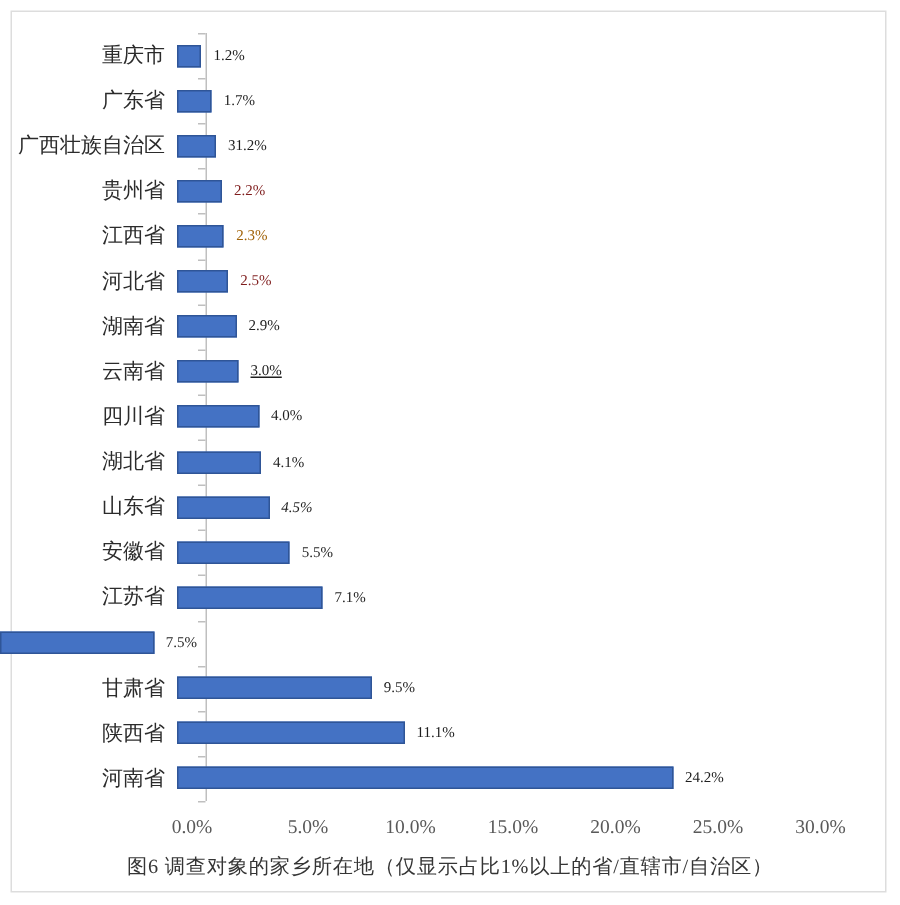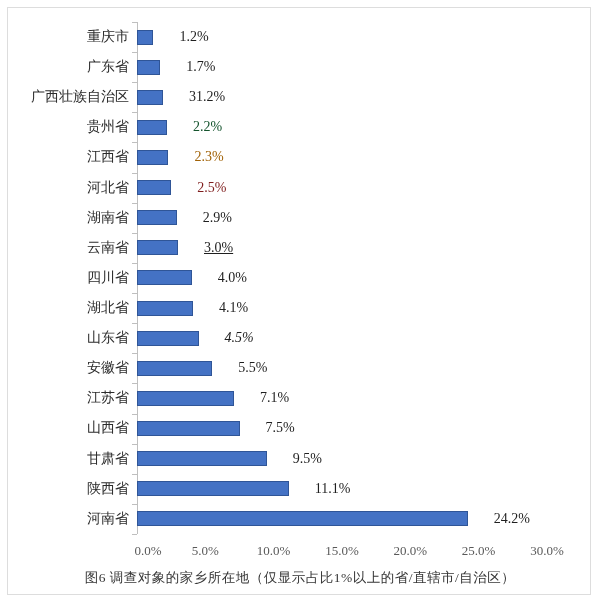--- a/index.html
+++ b/index.html
@@ -27,21 +27,21 @@
     left: 0;
     top: 22px;
     width: 600px;
   }
   .row {
     display: flex;
     align-items: center;
     height: 30.12px;
   }
   .cat {
-    width: 137px;
+    width: 118px;
     box-sizing: border-box;
     padding-right: 8px;
     text-align: right;
     font-size: 14px;
     color: #2b2b2b;
     white-space: nowrap;
     flex: 0 0 auto;
   }
   .barzone {
     position: relative;
@@ -51,22 +51,22 @@
     align-items: center;
     flex: 0 0 auto;
   }
   .bar {
     height: 15px;
     background: #4472C4;
     border: 1px solid #2F5597;
     box-sizing: border-box;
   }
   .dlabel {
-    margin-left: 26px;
-    font-size: 14px;
+    margin-left: 8px;
+    font-size: 10px;
     color: #1f1f1f;
     white-space: nowrap;
   }
   .vaxis {
     position: absolute;
     left: 137px;
     top: 22px;
     width: 1px;
     height: 512px;
     background: #bfbfbf;
@@ -129,21 +129,21 @@
       <div class="cat">广西壮族自治区</div>
       <div class="barzone">
         <div class="bar" style="width: 25.9667px; background: rgb(68, 114, 196); border-color: rgb(47, 85, 151);"></div>
         <div class="dlabel" style="color: rgb(31, 31, 31);">31.2%</div>
       </div>
     </div>
     <div class="row">
       <div class="cat">贵州省</div>
       <div class="barzone">
         <div class="bar" style="width: 30.0667px; background: rgb(68, 114, 196); border-color: rgb(47, 85, 151);"></div>
-        <div class="dlabel" style="color: #14532d;">2.2%</div>
+        <div class="dlabel" style="color: #7f1d1d;">2.2%</div>
       </div>
     </div>
     <div class="row">
       <div class="cat">江西省</div>
       <div class="barzone">
         <div class="bar" style="width: 31.4333px; background: rgb(68, 114, 196); border-color: rgb(47, 85, 151);"></div>
         <div class="dlabel" style="color: #a16207;">2.3%</div>
       </div>
     </div>
     <div class="row">
@@ -196,21 +196,20 @@
       </div>
     </div>
     <div class="row">
       <div class="cat">江苏省</div>
       <div class="barzone">
         <div class="bar" style="width: 97.0333px; background: rgb(68, 114, 196); border-color: rgb(47, 85, 151);"></div>
         <div class="dlabel" style="color: rgb(31, 31, 31);">7.1%</div>
       </div>
     </div>
     <div class="row">
-      <div class="cat">山西省</div>
       <div class="barzone">
         <div class="bar" style="width: 102.5px; background: rgb(68, 114, 196); border-color: rgb(47, 85, 151);"></div>
         <div class="dlabel" style="color: rgb(31, 31, 31);">7.5%</div>
       </div>
     </div>
     <div class="row">
       <div class="cat">甘肃省</div>
       <div class="barzone">
         <div class="bar" style="width: 129.833px; background: rgb(68, 114, 196); border-color: rgb(47, 85, 151);"></div>
         <div class="dlabel" style="color: rgb(31, 31, 31);">9.5%</div>
@@ -226,21 +225,21 @@
     <div class="row">
       <div class="cat">河南省</div>
       <div class="barzone">
         <div class="bar" style="width: 330.733px; background: rgb(68, 114, 196); border-color: rgb(47, 85, 151);"></div>
         <div class="dlabel" style="color: rgb(31, 31, 31);">24.2%</div>
       </div>
     </div>
   </div>
 
 <div class="xaxis" id="xaxis">
-    <div class="xtick" style="left: 148px; color: rgb(89, 89, 89);">0.0%</div>
+    <div class="xtick" style="left: 128px; color: rgb(89, 89, 89);">0.0%</div>
     <div class="xtick" style="left: 205.333px; color: rgb(89, 89, 89);">5.0%</div>
     <div class="xtick" style="left: 273.667px; color: rgb(89, 89, 89);">10.0%</div>
     <div class="xtick" style="left: 342px; color: rgb(89, 89, 89);">15.0%</div>
     <div class="xtick" style="left: 410.333px; color: rgb(89, 89, 89);">20.0%</div>
     <div class="xtick" style="left: 478.667px; color: rgb(89, 89, 89);">25.0%</div>
     <div class="xtick" style="left: 547px; color: rgb(89, 89, 89);">30.0%</div>
   </div>
 
 <div class="caption">图6  调查对象的家乡所在地（仅显示占比1%以上的省/直辖市/自治区）</div>
 

